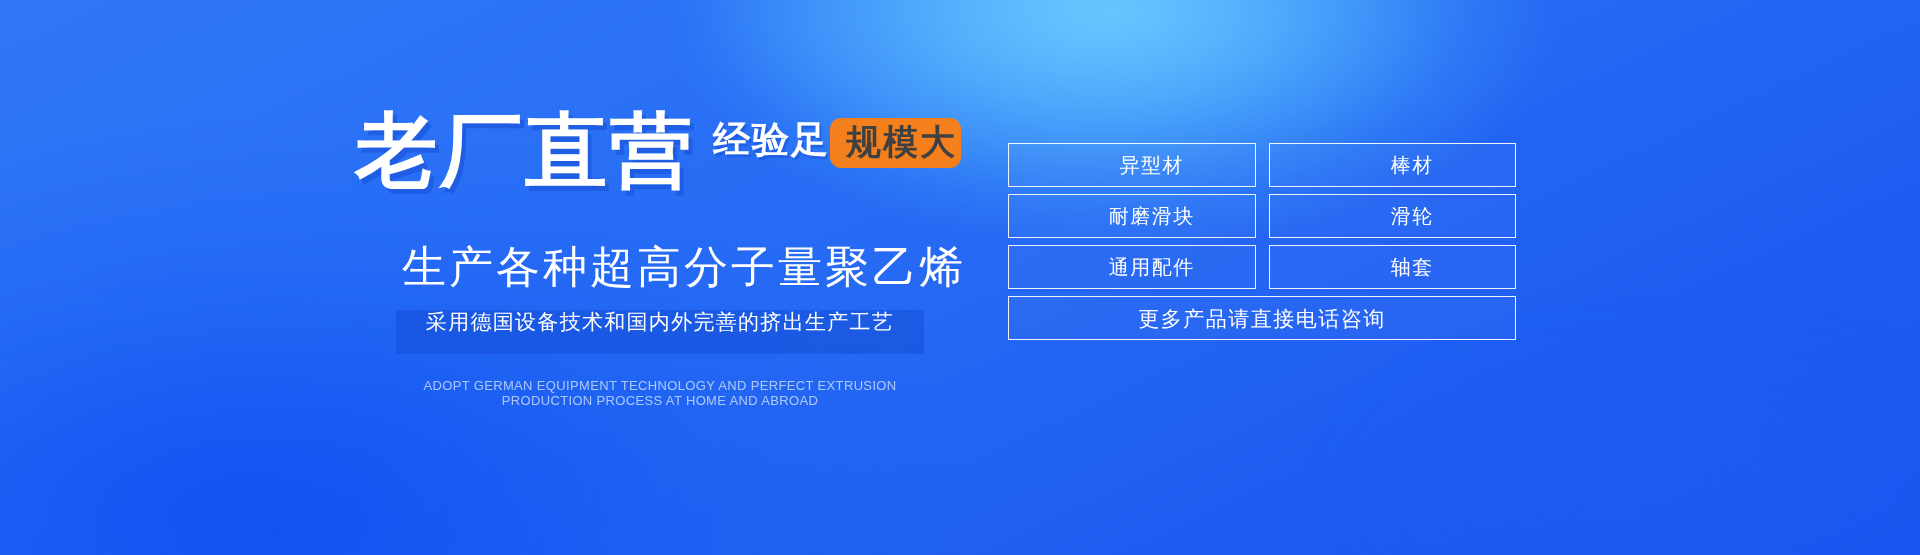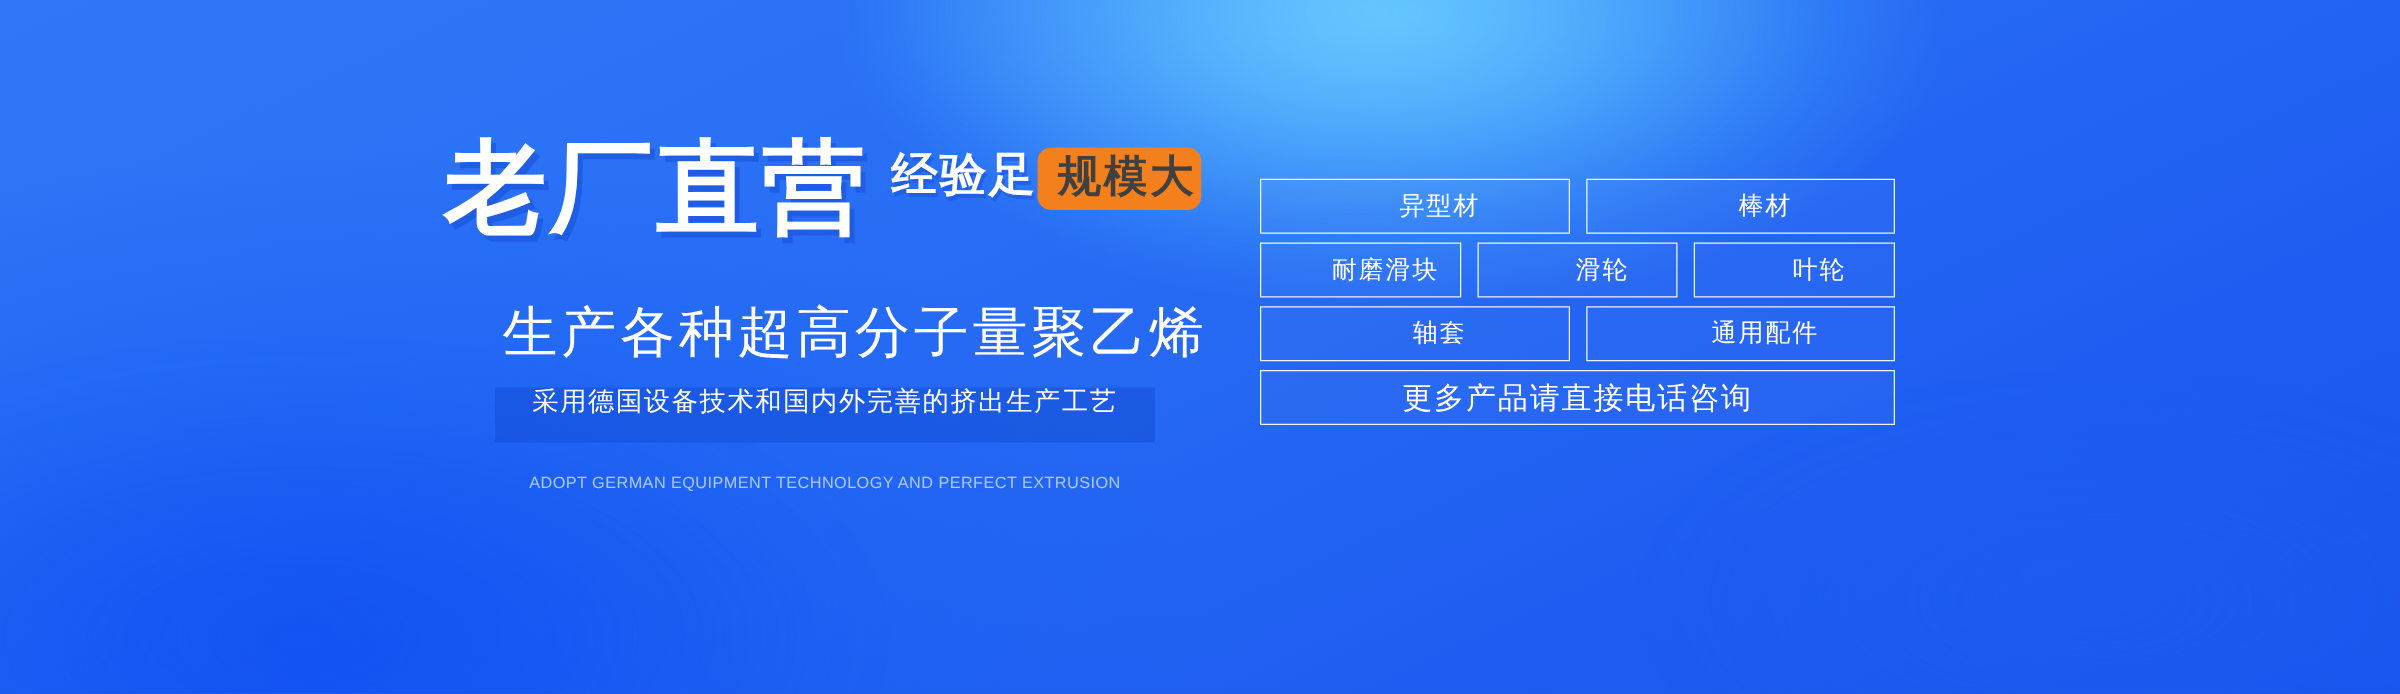--- a/index.html
+++ b/index.html
@@ -180,21 +180,21 @@
     width: 100%;
     height: 44px;
     border: 1px solid rgba(255,255,255,0.92);
     display: flex;
     align-items: center;
     justify-content: center;
     box-sizing: border-box;
     background: rgba(255,255,255,0.03);
   }
   .cta-btn span {
-    font-size: 24px;
+    font-size: 21px;
     line-height: 23px;
     color: #ffffff;
     letter-spacing: 1.5px;
     white-space: nowrap;
     text-align: center;
   }
 </style>
 </head>
 <body>
 
@@ -215,20 +215,21 @@
     </div>
 
     <div class="subhead">生产各种超高分子量聚乙烯</div>
 
     <div class="tagline-bar">
       <span>采用德国设备技术和国内外完善的挤出生产工艺</span>
     </div>
 
     <div class="eng-lines">
       <div>ADOPT GERMAN EQUIPMENT TECHNOLOGY AND PERFECT EXTRUSION</div>
+      <div>PRODUCTION PROCESS AT HOME AND ABROAD</div>
     </div>
 
   </div>
 
   <div class="grid">
 
     <div class="grid-row">
       <div class="cat-btn">
         <span>异型材</span>
       </div>
@@ -237,31 +238,28 @@
       </div>
     </div>
 
     <div class="grid-row">
       <div class="cat-btn">
         <span>耐磨滑块</span>
       </div>
       <div class="cat-btn">
         <span>滑轮</span>
       </div>
-      <div class="cat-btn">
-        <span>叶轮</span>
-      </div>
     </div>
 
     <div class="grid-row">
       <div class="cat-btn">
+        <span>通用配件</span>
+      </div>
+      <div class="cat-btn">
         <span>轴套</span>
-      </div>
-      <div class="cat-btn">
-        <span>通用配件</span>
       </div>
     </div>
 
     <div class="cta-btn">
       <span>更多产品请直接电话咨询</span>
     </div>
 
   </div>
 
 </div>

